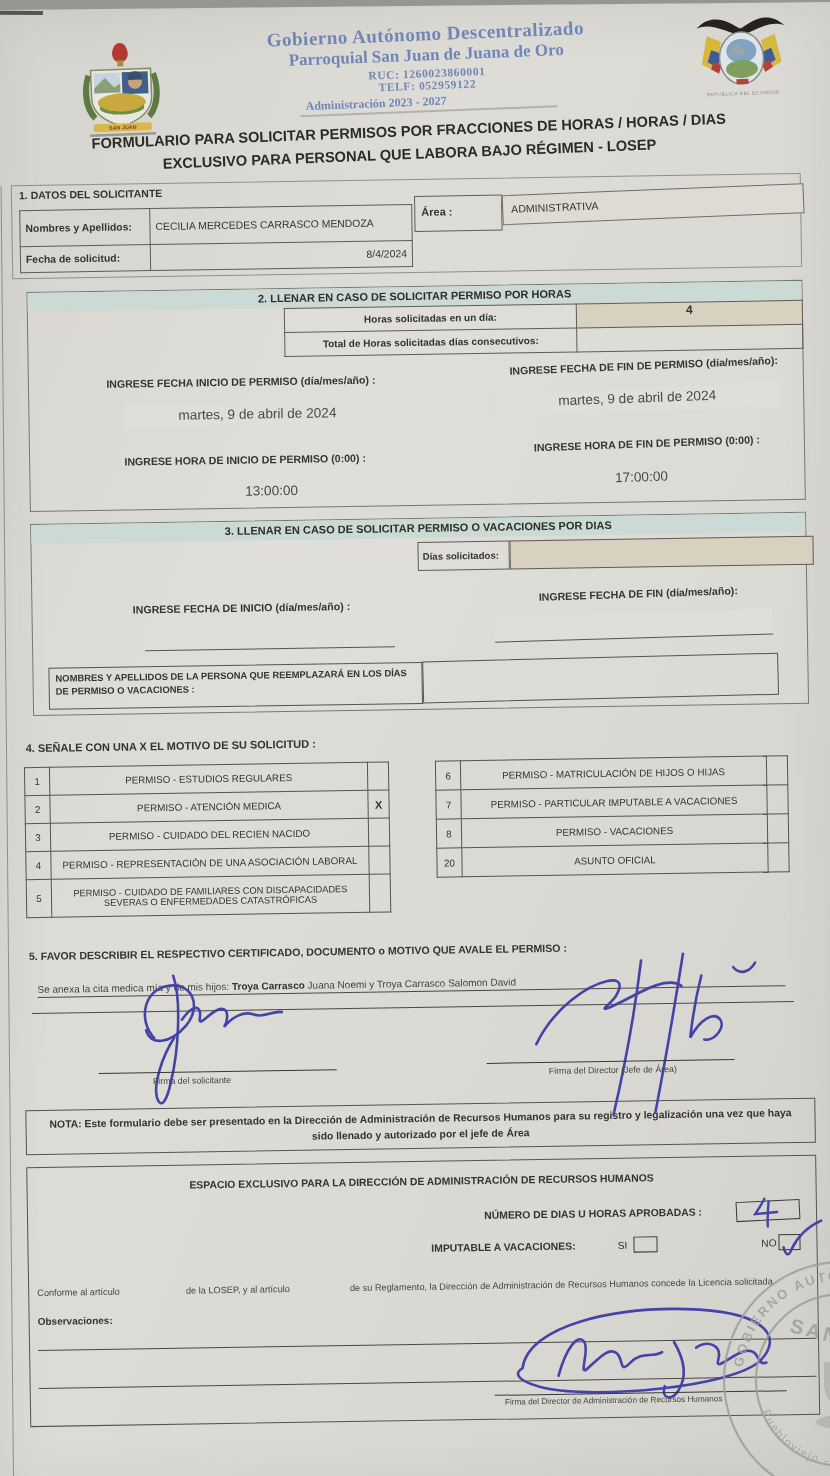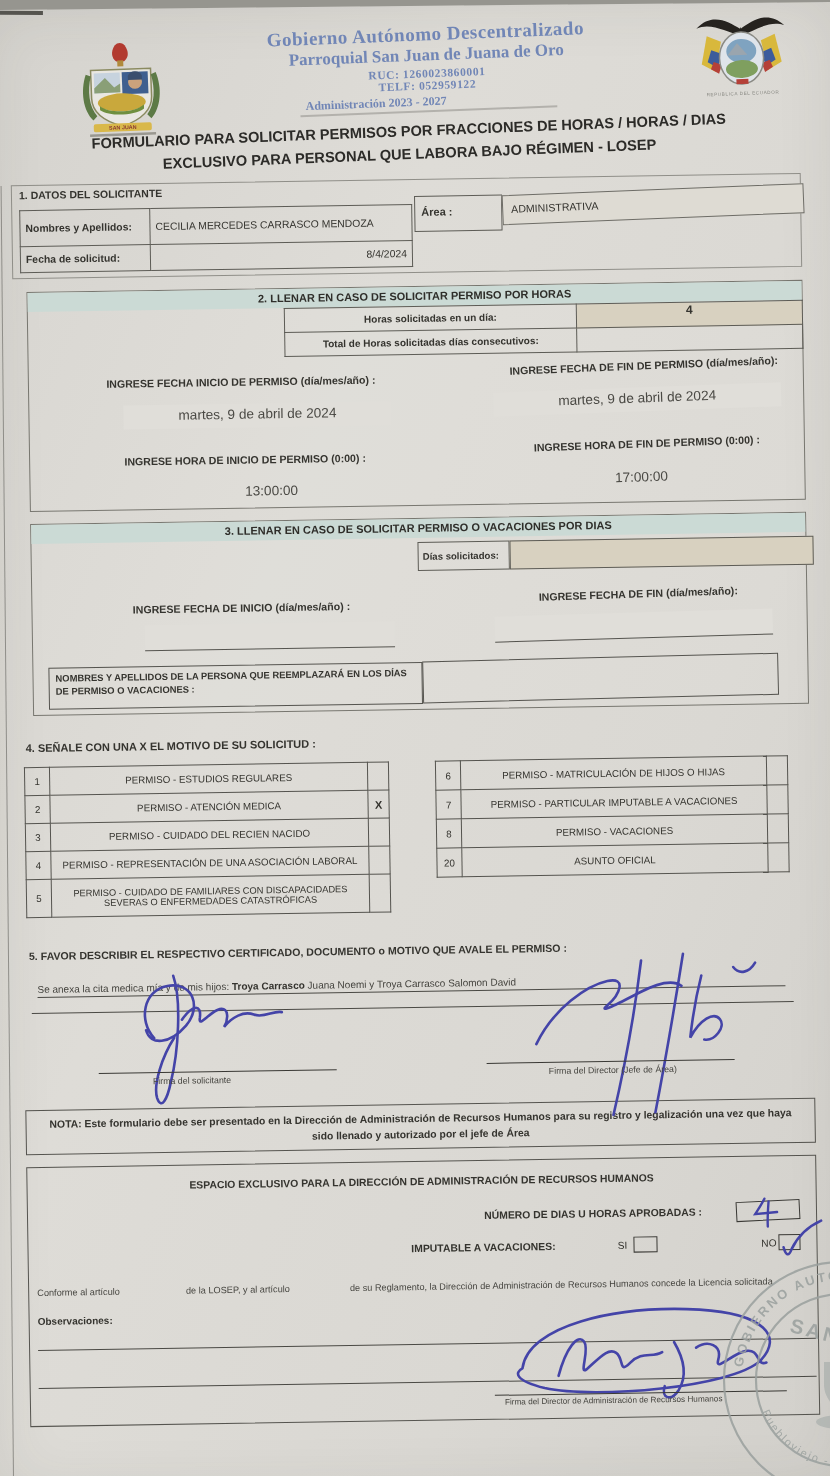--- a/index.html
+++ b/index.html
@@ -344,21 +344,21 @@
             <svg style="position:absolute; left:10px; top:-8px;" width="42" height="36" viewBox="0 0 42 36">
               <g fill="none" stroke="#4444a8" stroke-width="2.4" stroke-linecap="round">
                 <path d="M18,5 C14,12 10,17 8,20 L30,19"></path>
                 <path d="M22,8 C21,16 20,26 20,33"></path>
               </g>
             </svg>
           </span>
         </div>
         <div class="imp">
           <span class="lb">IMPUTABLE A VACACIONES:</span>
-          <span style="margin-left:62px">SI</span>
+          <span style="margin-left:42px">SI</span>
           <span class="chk"></span>
           <span style="margin-left:104px">NO</span>
           <span class="chk" style="margin-left:2px; width:22px;">
             <svg style="position:absolute; left:-4px; top:-16px; overflow:visible" width="52" height="42" viewBox="0 0 52 42">
               <path d="M8,28 C10,36 13,38 16,30 C22,18 32,8 46,2" fill="none" stroke="#4444a8" stroke-width="2.6" stroke-linecap="round"></path>
             </svg>
           </span>
         </div>
         <div class="conf">
           <span class="c1">Conforme al artículo</span>

